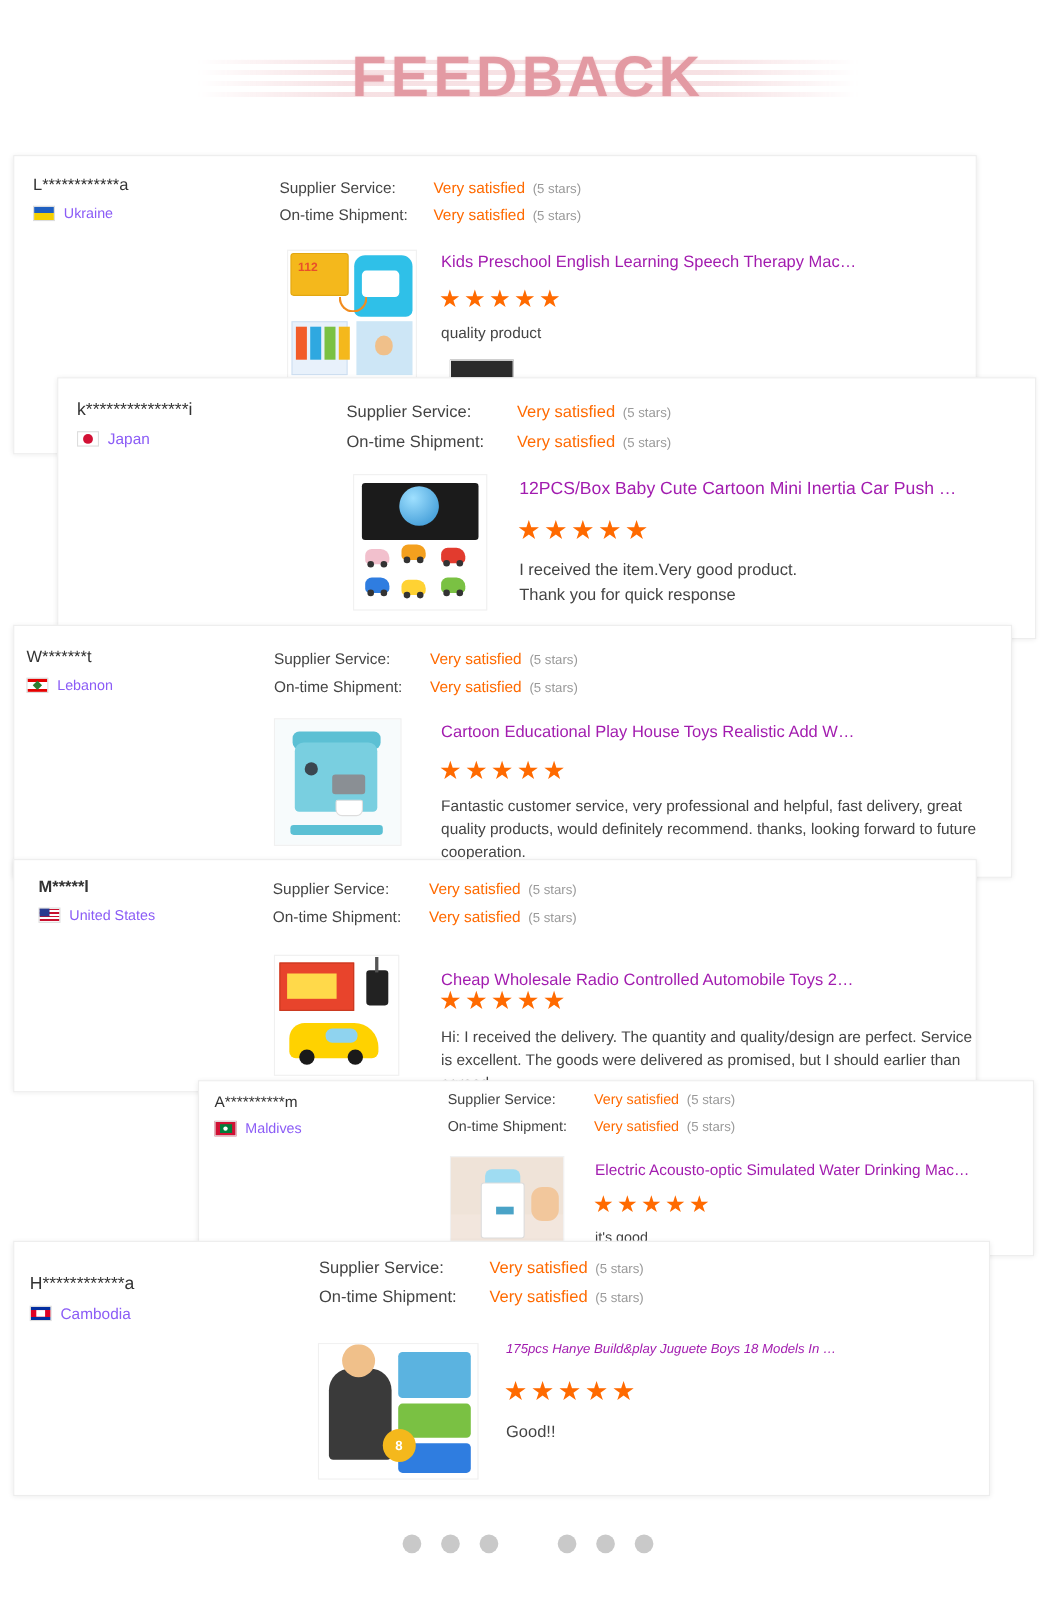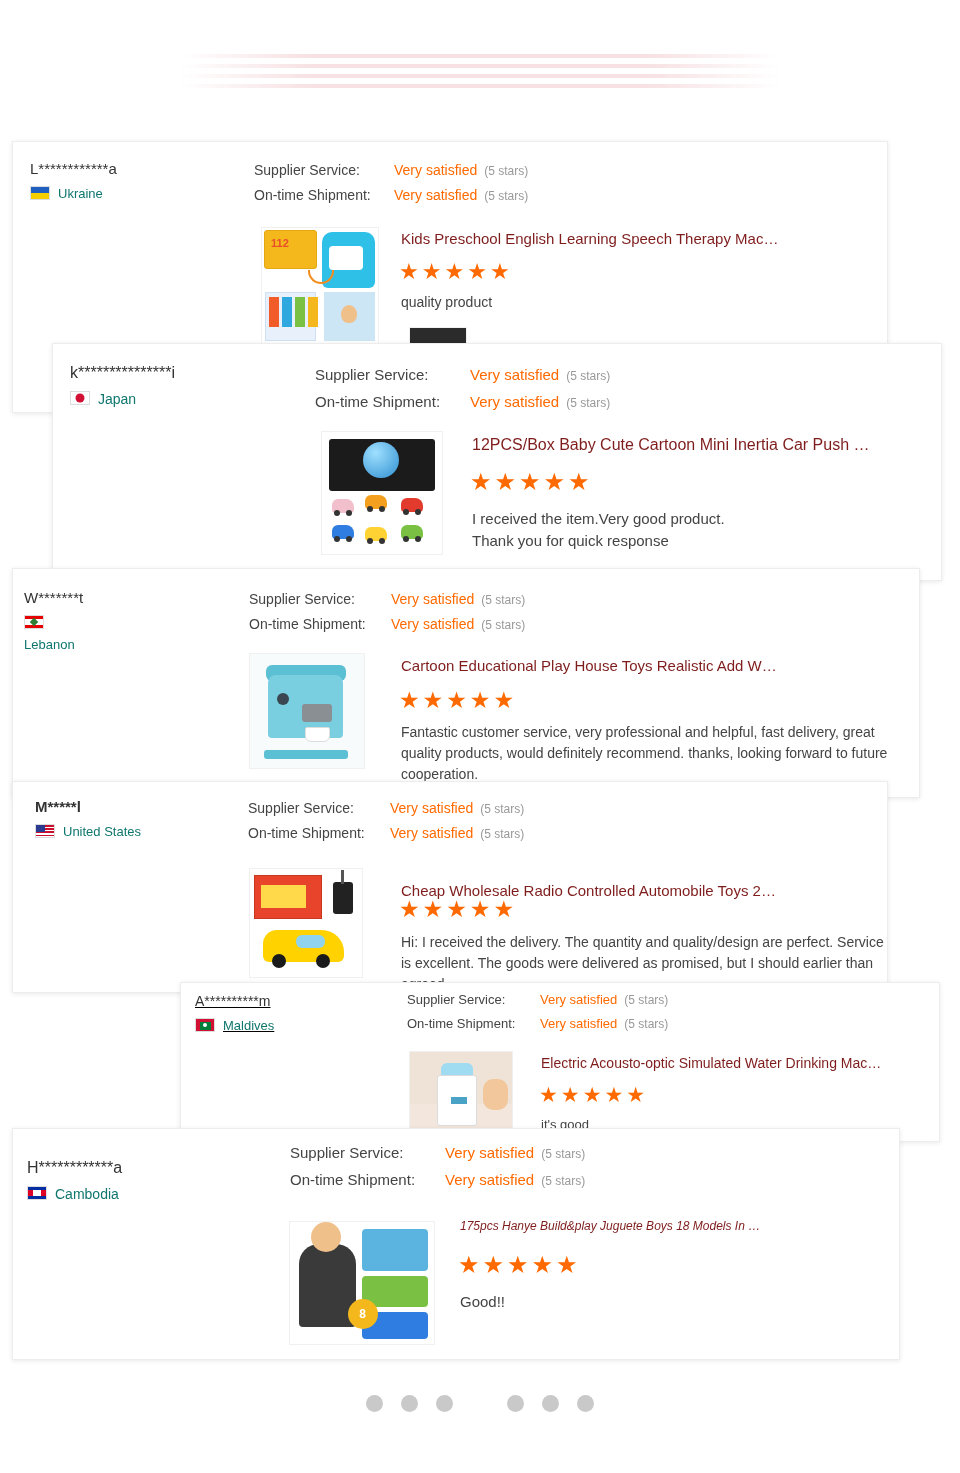--- a/index.html
+++ b/index.html
@@ -59,23 +59,23 @@
   }
   .card-inner { position: relative; width: 100%; height: 100%; }
 
   .reviewer-block { position: absolute; }
   .reviewer-name {
     color: #333;
     white-space: nowrap;
     letter-spacing: 0px;
   }
   .reviewer-country {
-    display: flex; gap: 8px;
+    display: flex; align-items: center; gap: 8px;
     margin-top: 9px;
-    color: #0f766e;
+    color: #8b5cf6;
   }
   .flag {
     width: 20px; height: 14px;
     border: 1px solid #ddd;
     display: inline-block;
     flex: none;
   }
   .flag-ukraine { background: linear-gradient(to bottom, #1f5fc0 0 50%, #f5d000 50% 100%); }
   .flag-japan { background: #fff; position: relative; }
   .flag-japan::after {
@@ -128,21 +128,21 @@
   .rating-value { color: #ff6a00; }
   .rating-stars-text { color: #999; }
   .product-photo {
     position: absolute;
     border: 1px solid #f0f0f0;
     background: #fafafa;
     overflow: hidden;
   }
   .product-title {
     position: absolute;
-    color: #7f1d1d;
+    color: #a21caf;
     white-space: nowrap;
     overflow: hidden;
   }
   .stars { position: absolute; color: #ff6a00; letter-spacing: 3px; white-space: nowrap; }
   .comment { position: absolute; color: #444; }
 
   
   .img-art { position: absolute; inset: 0; }
 
   
@@ -224,20 +224,21 @@
   }
   .dot.sep { margin-left: 36px; }
 </style>
 </head>
 <body>
 
 <div id="page">
 
   <div class="heading-wrap">
     <div class="heading-stripes"></div>
+    <div class="heading-text">FEEDBACK</div>
   </div>
 
   <div class="card" style="left:12px; top:141px; width:876px; height:272px;">
     <div class="card-inner">
       <div class="reviewer-block" style="left:17px; top:18px;">
         <div class="reviewer-name" style="font-size:15px;">L************a</div>
         <div class="reviewer-country" style="font-size:13px;">
           <span class="flag flag-ukraine"></span>
           <span>Ukraine</span>
         </div>
@@ -314,21 +315,21 @@
       <div class="stars" style="left:417px; top:124px; font-size:24px;">★★★★★</div>
       <div class="comment" style="left:419px; top:166px; width:460px; font-size:15px;">I received the item.Very good product.</div>
       <div class="comment" style="left:419px; top:188px; width:460px; font-size:15px;">Thank you for quick response</div>
     </div>
   </div>
 
   <div class="card" style="left:12px; top:568px; width:908px; height:230px;">
     <div class="card-inner">
       <div class="reviewer-block" style="left:11px; top:20px;">
         <div class="reviewer-name" style="font-size:15px;">W*******t</div>
-        <div class="reviewer-country" style="font-size:13px;flex-direction:column;">
+        <div class="reviewer-country" style="font-size:13px;">
           <span class="flag flag-lebanon"></span>
           <span>Lebanon</span>
         </div>
       </div>
       <div class="ratings-block" style="left:236px; top:22px; font-size:14px;">
         <div class="rating-row">
           <span class="rating-label" style="width:142px;">Supplier Service:</span>
           <span class="rating-value">Very satisfied</span>
           <span class="rating-stars-text" style="font-size:12px; margin-left:7px;">(5 stars)</span>
         </div>
@@ -385,21 +386,21 @@
         </div>
       </div>
       <div class="product-title" style="left:388px; top:100px; width:470px; font-size:15px;">Cheap Wholesale Radio Controlled Automobile Toys 2…</div>
       <div class="stars" style="left:386px; top:114px; font-size:23px;">★★★★★</div>
       <div class="comment" style="left:388px; top:150px; width:490px; font-size:14px; line-height:21px;">Hi:  I received the delivery.  The quantity and quality/design are perfect.  Service is excellent.  The goods were delivered as promised, but I should earlier than agreed.</div>
     </div>
   </div>
 
   <div class="card" style="left:180px; top:982px; width:760px; height:160px;">
     <div class="card-inner">
-      <div class="reviewer-block" style="left:14px; top:10px;text-decoration:underline;">
+      <div class="reviewer-block" style="left:14px; top:10px;">
         <div class="reviewer-name" style="font-size:14px;">A**********m</div>
         <div class="reviewer-country" style="font-size:13px;">
           <span class="flag flag-maldives"></span>
           <span>Maldives</span>
         </div>
       </div>
       <div class="ratings-block" style="left:226px; top:9px; font-size:13px;">
         <div class="rating-row">
           <span class="rating-label" style="width:133px;">Supplier Service:</span>
           <span class="rating-value">Very satisfied</span>

